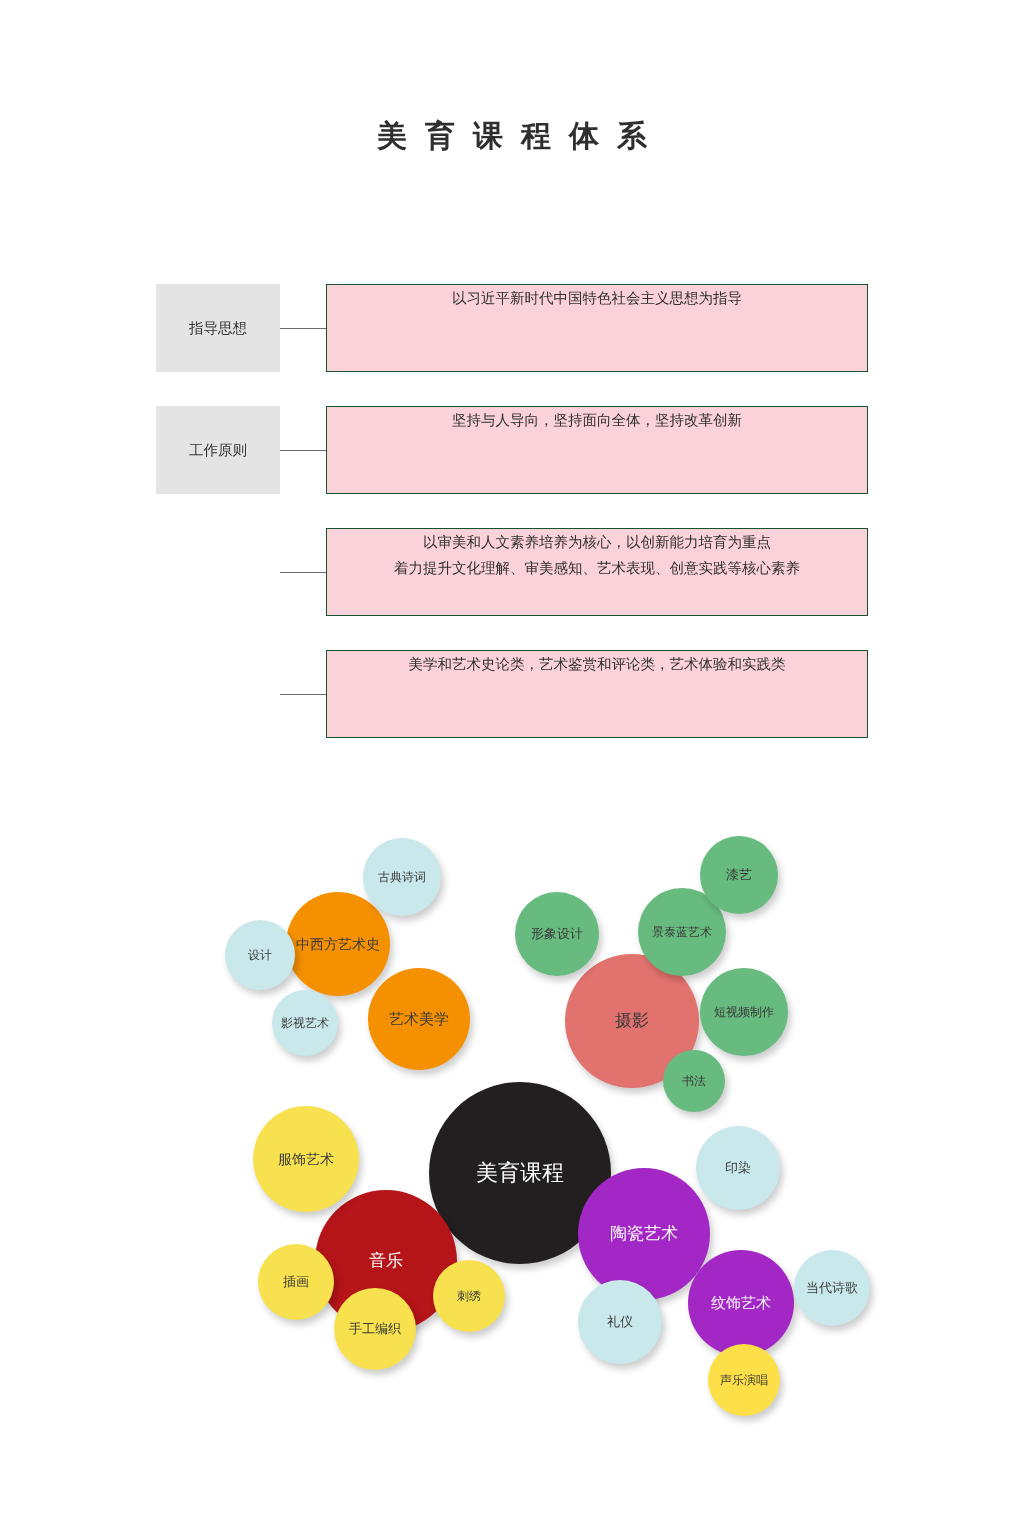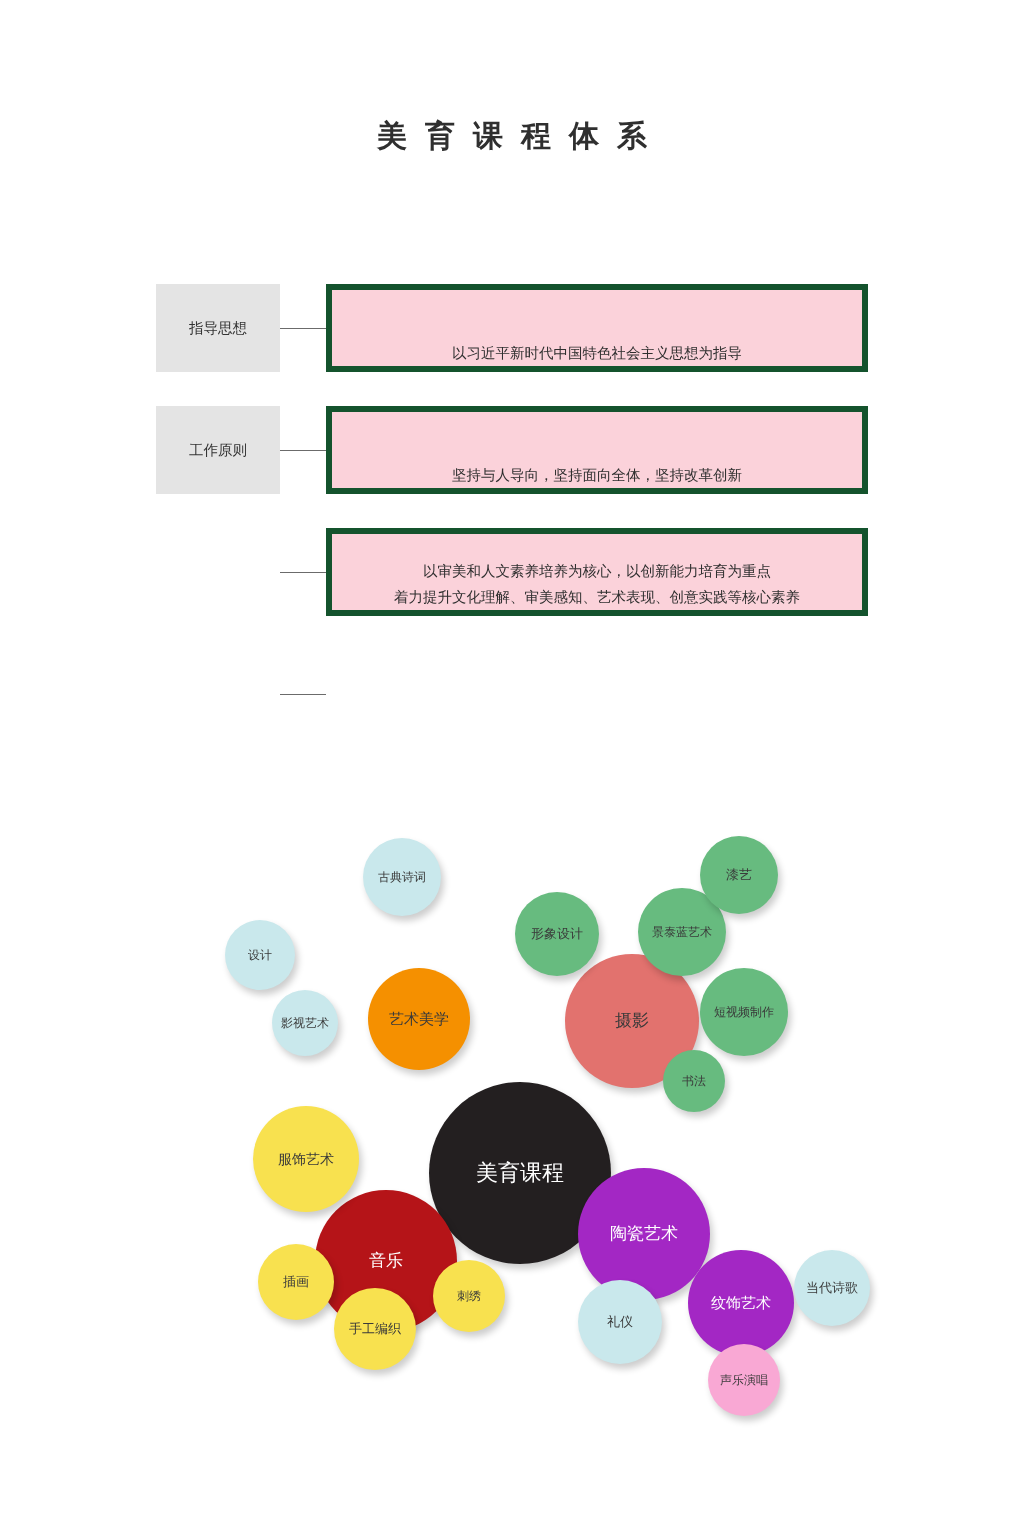--- a/index.html
+++ b/index.html
@@ -64,24 +64,24 @@
     height: 1px;
     background: #6b6b6b;
   }
   .row-content {
     position: absolute;
     left: 326px;
     top: 0;
     width: 542px;
     height: 88px;
     background: #fbd2da;
-    border: 6px solid #14532d;
+    border: 1px solid #14532d;
     box-sizing: border-box;
     display: flex;
-    align-items: flex-end;
+    align-items: flex-start;
     justify-content: center;
     text-align: center;
     font-size: 14.5px;
     line-height: 26px;
     color: #2f2f2f;
     padding: 0 12px;
   }
   .row-content .line { display: block; }
 
   
@@ -132,28 +132,34 @@
     <div class="row-content">
       <div>
         <span class="line">以审美和人文素养培养为核心，以创新能力培育为重点</span>
         <span class="line">着力提升文化理解、审美感知、艺术表现、创意实践等核心素养</span>
       </div>
     </div>
   </div>
 
   <div class="row">
     <div class="row-connector"></div>
+    <div class="row-content">
+      <span class="line">美学和艺术史论类，艺术鉴赏和评论类，艺术体验和实践类</span>
+    </div>
   </div>
 
 </div>
 
 <div class="bubbles" id="bubble-map">
     <div class="bubble" style="left: 429px; top: 272px; width: 182px; height: 182px; background: rgb(35, 31, 32); color: rgb(255, 255, 255); font-size: 22px;">
       <span>美育课程</span>
     </div>
+    <div class="bubble" style="left: 286px; top: 82px; width: 104px; height: 104px; background: rgb(245, 144, 0); color: rgb(58, 58, 58); font-size: 14px;">
+      <span>中西方艺术史</span>
+    </div>
     <div class="bubble" style="left: 368px; top: 158px; width: 102px; height: 102px; background: rgb(245, 144, 0); color: rgb(58, 58, 58); font-size: 15px;">
       <span>艺术美学</span>
     </div>
     <div class="bubble" style="left: 363px; top: 28px; width: 78px; height: 78px; background: rgb(201, 232, 236); color: rgb(58, 58, 58); font-size: 12px;">
       <span>古典诗词</span>
     </div>
     <div class="bubble" style="left: 225px; top: 110px; width: 70px; height: 70px; background: rgb(201, 232, 236); color: rgb(58, 58, 58); font-size: 12px;">
       <span>设计</span>
     </div>
     <div class="bubble" style="left: 272px; top: 180px; width: 66px; height: 66px; background: rgb(201, 232, 236); color: rgb(58, 58, 58); font-size: 12px;">
@@ -191,22 +197,25 @@
     </div>
     <div class="bubble" style="left: 334px; top: 478px; width: 82px; height: 82px; background: rgb(248, 225, 79); color: rgb(58, 58, 58); font-size: 13px; justify-content: center;">
       <span>手工编织</span>
     </div>
     <div class="bubble" style="left: 578px; top: 358px; width: 132px; height: 132px; background: rgb(163, 39, 196); color: rgb(255, 255, 255); font-size: 17px;">
       <span>陶瓷艺术</span>
     </div>
     <div class="bubble" style="left: 688px; top: 440px; width: 106px; height: 106px; background: rgb(163, 39, 196); color: rgb(255, 255, 255); font-size: 15px;">
       <span>纹饰艺术</span>
     </div>
+    <div class="bubble" style="left: 696px; top: 316px; width: 84px; height: 84px; background: rgb(201, 232, 236); color: rgb(58, 58, 58); font-size: 13px;">
+      <span>印染</span>
+    </div>
     <div class="bubble" style="left: 794px; top: 440px; width: 76px; height: 76px; background: rgb(201, 232, 236); color: rgb(58, 58, 58); font-size: 13px;">
       <span>当代诗歌</span>
     </div>
     <div class="bubble" style="left: 578px; top: 470px; width: 84px; height: 84px; background: rgb(201, 232, 236); color: rgb(58, 58, 58); font-size: 13px;">
       <span>礼仪</span>
     </div>
-    <div class="bubble" style="left: 708px; top: 534px; width: 72px; height: 72px; background: #f9a8d4; color: rgb(58, 58, 58); font-size: 12px;">
+    <div class="bubble" style="left: 708px; top: 534px; width: 72px; height: 72px; background: #fde047; color: rgb(58, 58, 58); font-size: 12px;">
       <span>声乐演唱</span>
     </div>
   </div>
 
 </body></html>

